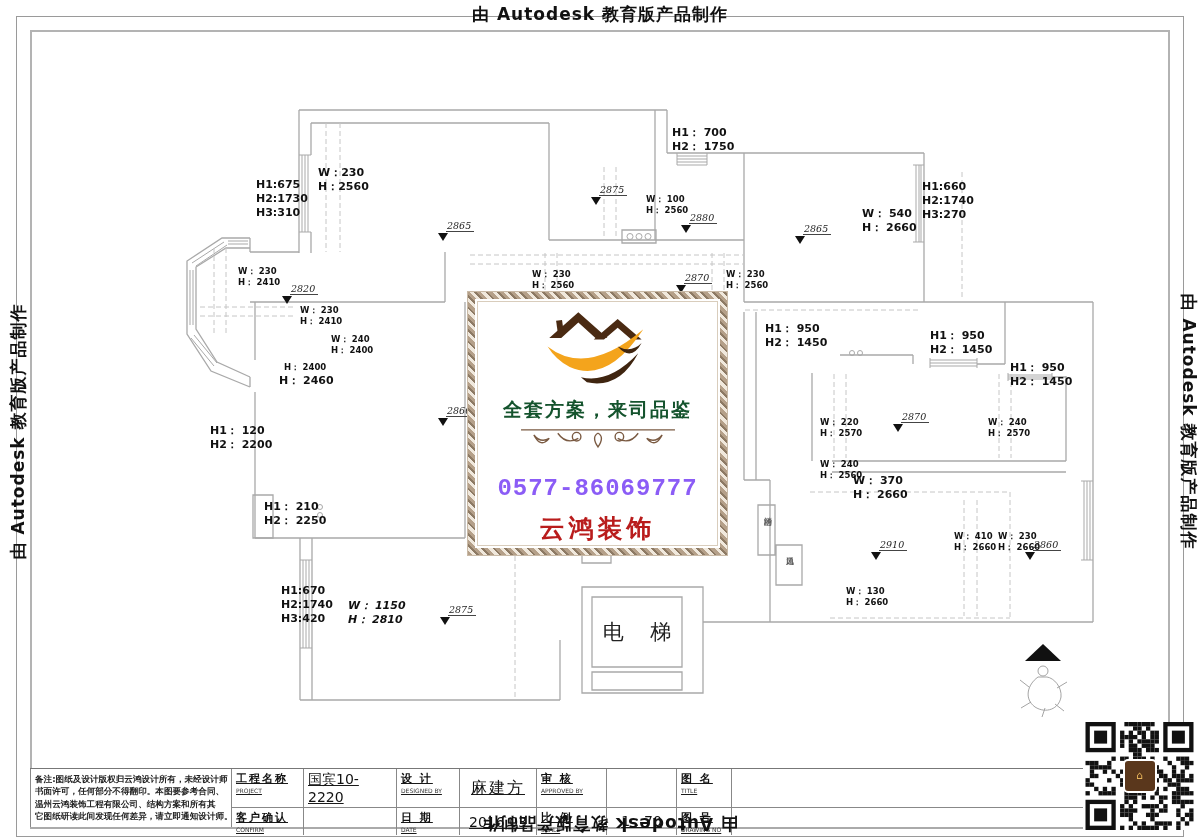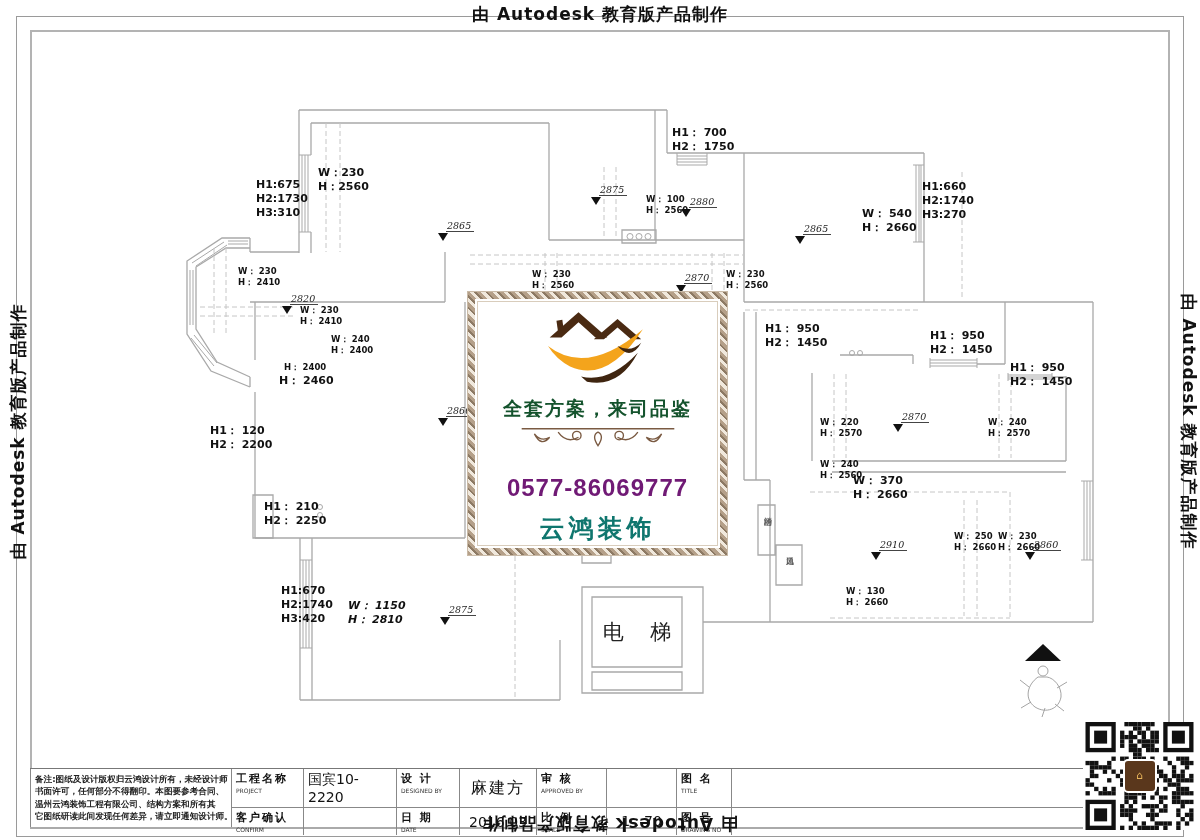--- a/index.html
+++ b/index.html
@@ -38,35 +38,35 @@
             font-family:"DejaVu Serif","Liberation Serif",serif;letter-spacing:10px;text-indent:10px;}
 
   
   .promo{position:absolute;left:468px;top:292px;width:259px;height:263px;z-index:20;background:#fff;
          border:7px solid transparent;box-sizing:border-box;
          border-image:repeating-linear-gradient(45deg,#b5a089 0 3px,#f0e8dc 3px 6px,#8d7a64 6px 8px) 7;
          box-shadow:0 0 0 1px #c9baa7;}
   .promo-inner{position:absolute;inset:2px;border:1px solid #d9cdbc;display:flex;flex-direction:column;
          align-items:center;}
   .promo-slogan{font-size:19px;font-weight:bold;color:#14532d;letter-spacing:2px;margin-top:6px;}
-  .promo-phone{font-family:Liberation Sans, sans-serif;font-size:24px;font-weight:bold;
-         color:#701a75;margin-top:23px;letter-spacing:1px;}
-  .promo-brand{font-size:25px;font-weight:bold;color:#0f766e;margin-top:10px;letter-spacing:4px;}
+  .promo-phone{font-family:Liberation Mono, monospace;font-size:24px;font-weight:bold;
+         color:#8b5cf6;margin-top:23px;letter-spacing:1px;}
+  .promo-brand{font-size:25px;font-weight:bold;color:#b91c1c;margin-top:10px;letter-spacing:4px;}
 
   
   .titleblock{position:absolute;left:30px;top:768px;width:1140px;height:61px;z-index:30;background:#fff;
         border-top:1px solid #777;border-bottom:2px solid #aaa;box-sizing:border-box;display:flex;}
   .tb-company{width:332px;display:flex;align-items:center;box-sizing:border-box;padding:3px 0 3px 8px;}
   .tb-company-text{margin-left:10px;}
   .tb-company-name{font-size:19px;font-weight:bold;letter-spacing:0.5px;color:#111;}
   .tb-company-line{font-size:10px;font-weight:bold;color:#222;margin-top:1px;}
   .tb-notes{width:201px;border-left:1px solid #888;box-sizing:border-box;padding:4px 4px;
         font-size:8.6px;font-weight:bold;color:#222;line-height:12.4px;white-space:nowrap;overflow:hidden;}
   .tb-table{flex:1;display:flex;flex-direction:column;border-left:1px solid #888;box-sizing:border-box;}
-  .tb-row{flex:1;display:flex;}
+  .tb-row{flex:1;display:flex;text-decoration:underline;}
   .tb-row + .tb-row{border-top:1px solid #888;}
   .tb-cell{box-sizing:border-box;padding:2px 4px;border-right:1px solid #888;}
   .tb-cell:last-child{border-right:none;}
   .tb-lab .zh{font-size:11px;font-weight:bold;color:#111;letter-spacing:2px;}
   .tb-lab .en{font-size:6px;color:#333;margin-top:1px;letter-spacing:0;}
   .tb-val{display:flex;align-items:center;justify-content:center;font-size:14px;color:#111;}
   .w-lab1{width:72px;} .w-val1{width:93px;} .w-lab2{width:63px;} .w-val2{width:77px;}
   .w-lab3{width:70px;} .w-val3{width:70px;} .w-lab4{width:55px;} .w-val4{flex:1;}
   .name-big{font-size:16px;letter-spacing:2px;}
 
@@ -230,21 +230,21 @@
       </div>
       <div class="dim md" style="left: 581px; top: 494px;">
         <div>W： 370</div>
         <div>H： 2660</div>
       </div>
       <div class="dim md" style="left: 264px; top: 500px;">
         <div>H1： 210</div>
         <div>H2： 2250</div>
       </div>
       <div class="dim sm" style="left: 954px; top: 531px;">
-        <div>W： 250</div>
+        <div>W： 410</div>
         <div>H： 2660</div>
       </div>
       <div class="dim sm" style="left: 998px; top: 531px;">
         <div>W： 230</div>
         <div>H： 2660</div>
       </div>
       <div class="dim sm" style="left: 846px; top: 586px;">
         <div>W： 130</div>
         <div>H： 2660</div>
       </div>
@@ -252,23 +252,23 @@
         <div>H1:670</div>
         <div>H2:1740</div>
         <div>H3:420</div>
       </div>
       <div class="dim md" style="left: 348px; top: 599px; font-style: italic;">
         <div>W： 1150</div>
         <div>H： 2810</div>
       </div>
       <div class="lvl" style="left: 438px; top: 214px;"><div class="num">2865</div><div class="tri"></div></div>
       <div class="lvl" style="left: 591px; top: 178px;"><div class="num">2875</div><div class="tri"></div></div>
-      <div class="lvl" style="left: 681px; top: 190px;"><div class="num">2880</div><div class="tri"></div></div>
+      <div class="lvl" style="left: 681px; top: 206px;"><div class="num">2880</div><div class="tri"></div></div>
       <div class="lvl" style="left: 795px; top: 217px;"><div class="num">2865</div><div class="tri"></div></div>
-      <div class="lvl" style="left: 282px; top: 287px;"><div class="num">2820</div><div class="tri"></div></div>
+      <div class="lvl" style="left: 282px; top: 277px;"><div class="num">2820</div><div class="tri"></div></div>
       <div class="lvl" style="left: 676px; top: 266px;"><div class="num">2870</div><div class="tri"></div></div>
       <div class="lvl" style="left: 438px; top: 399px;"><div class="num">2860</div><div class="tri"></div></div>
       <div class="lvl" style="left: 893px; top: 405px;"><div class="num">2870</div><div class="tri"></div></div>
       <div class="lvl" style="left: 871px; top: 533px;"><div class="num">2910</div><div class="tri"></div></div>
       <div class="lvl" style="left: 1025px; top: 533px;"><div class="num">2860</div><div class="tri"></div></div>
       <div class="lvl" style="left: 440px; top: 598px;"><div class="num">2875</div><div class="tri"></div></div>
     </div>
   <div class="elevator-label">电 梯</div>
   <div class="vtext" style="left:761px;top:510px;">消防栓</div>
   <div class="vtext" style="left:783px;top:550px;">通风口</div>

